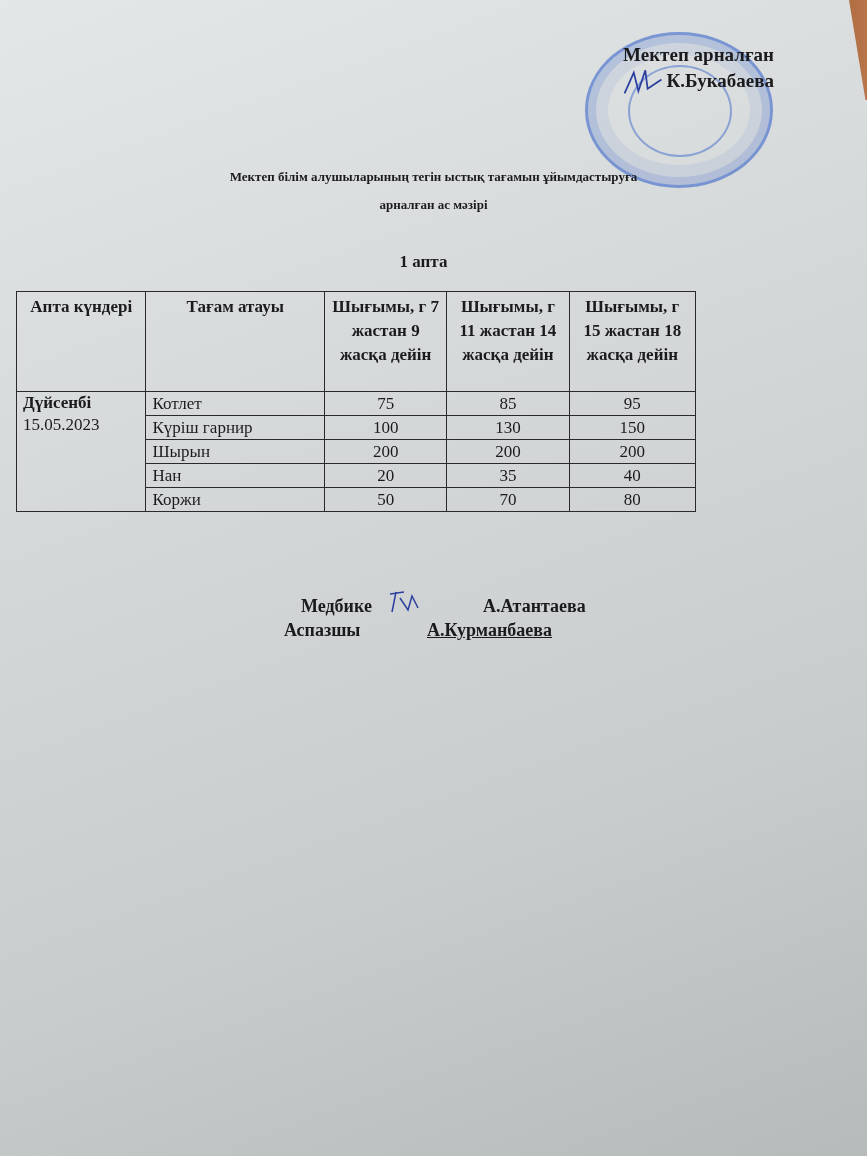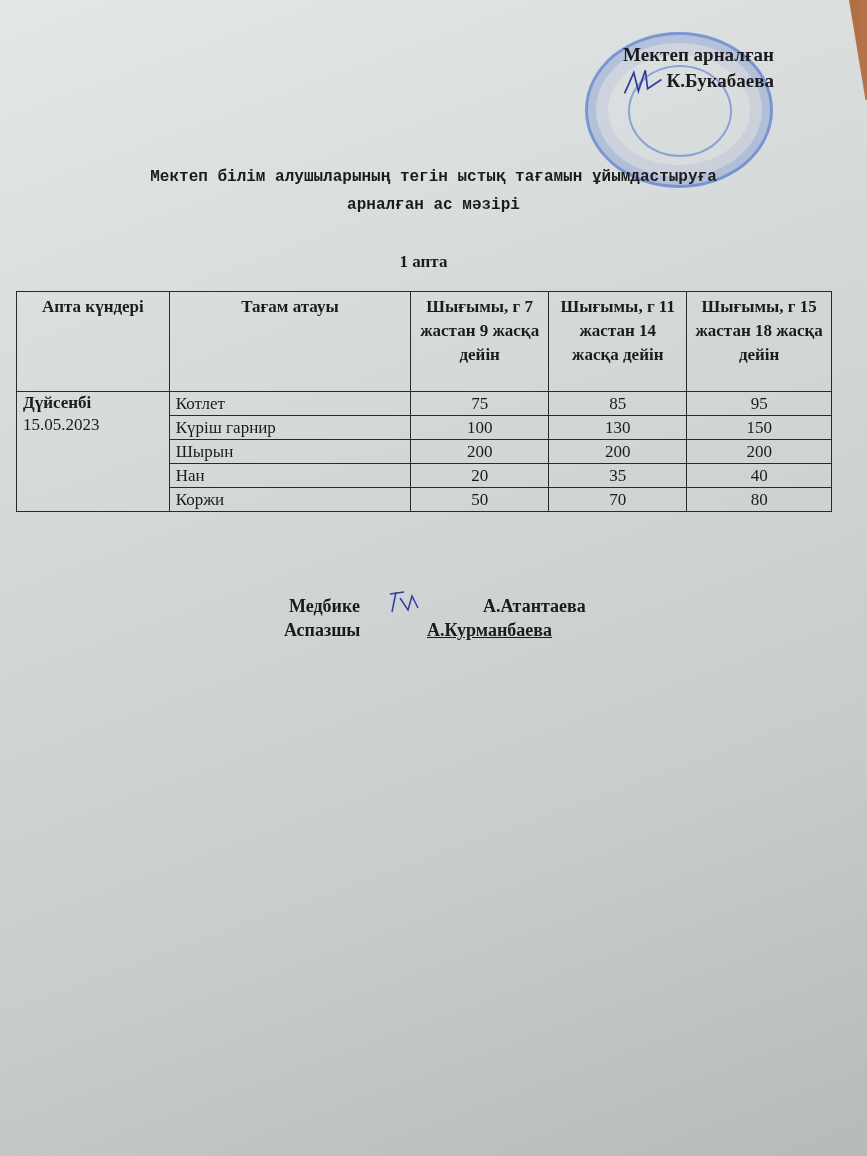--- a/index.html
+++ b/index.html
@@ -23,28 +23,28 @@
       position: absolute; left: 40px; top: 30px; width: 100px; height: 88px;
       border-radius: 50%; border: 2px solid rgba(40,90,200,0.45);
     }
     .approve {
       position: absolute; right: 93px; top: 42px; text-align: right;
       font-weight: bold; font-size: 19px; line-height: 26px;
     }
     .approve div { white-space: nowrap; }
     .title {
       position: absolute; left: 0; width: 867px; top: 163px; text-align: center;
-      font-weight: bold; font-size: 16px; line-height: 28px; font-family: Liberation Mono, monospace;
+      font-weight: bold; font-size: 13px; line-height: 28px;
     }
     .week {
       position: absolute; left: 0; width: 847px; top: 252px; text-align: center;
       font-weight: bold; font-size: 17px;
     }
     table.menu {
-      position: absolute; left: 16px; top: 291px; width: 816px;
+      position: absolute; left: 16px; top: 291px; width: 680px;
       border-collapse: collapse; font-size: 17px;
     }
     table.menu td, table.menu th { border: 1px solid #2a2a2c; padding: 0 6px; }
     table.menu th {
       font-weight: bold; vertical-align: top; height: 96px; line-height: 24px;
       text-align: center; padding-top: 3px;
     }
     table.menu td { height: 23px; line-height: 22px; }
     .day-cell { vertical-align: top; }
     .day-cell .day { font-weight: bold; }
@@ -132,21 +132,21 @@
     <td>Коржи</td>
     <td class="num">50</td>
     <td class="num">70</td>
     <td class="num">80</td>
   </tr>
 </tbody>
   </table>
 
 <div class="signs">
   <div class="sign-row">
-    <span style="position:absolute;left:289px;">Медбике</span>
+    <span style="position:absolute;left:301px;">Медбике</span>
     <svg class="sig-scribble" style="position:absolute;left:386px;top:-6px;" viewBox="0 0 36 26">
       <path d="M4 6 L18 4 M10 4 L6 24 M14 10 L22 22 L26 8 L32 20" stroke="#2a3f9e" stroke-width="1.5" fill="none"></path>
     </svg>
     <span style="position:absolute;left:438px;margin-left:45px;">А.Атантаева</span>
   </div>
   <div class="sign-row">
     <span style="position:absolute;left:284px;">Аспазшы</span>
     <span style="position:absolute;left:427px;text-decoration:underline;">А.Курманбаева</span>
   </div>
 </div>

